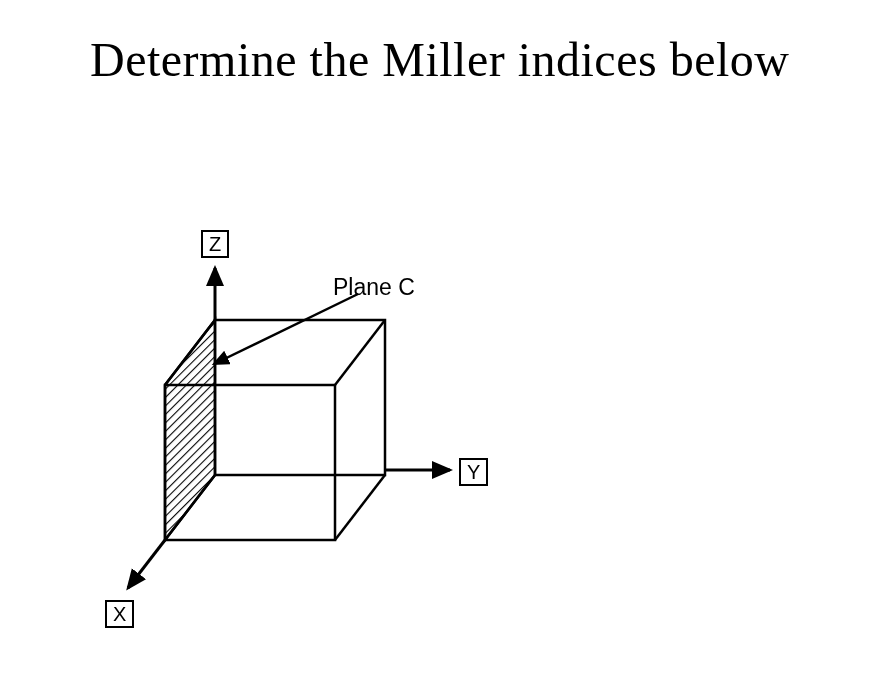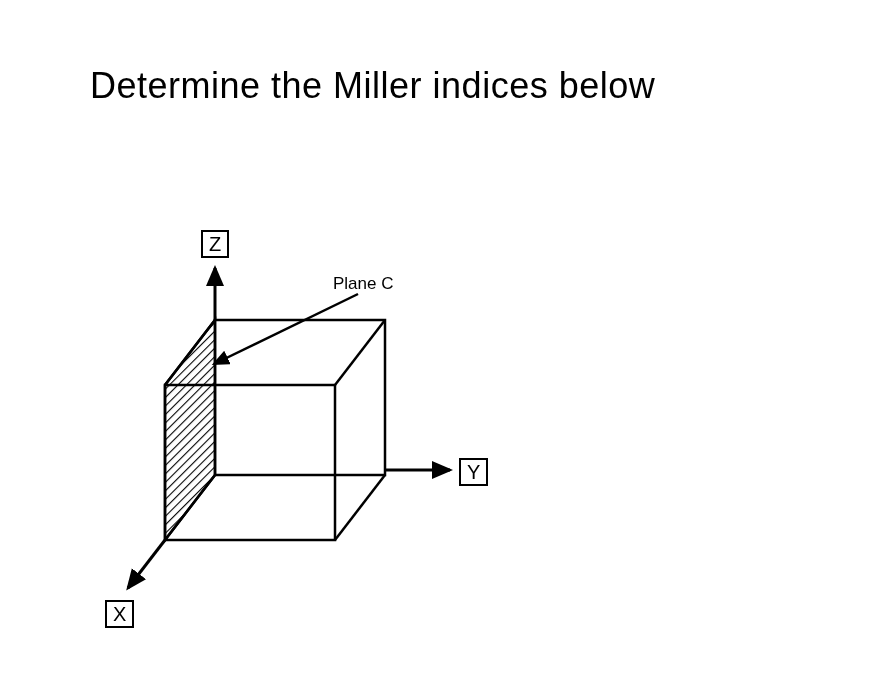--- a/index.html
+++ b/index.html
@@ -9,26 +9,27 @@
     }
     body {
       width: 888px;
       height: 678px;
       background: #ffffff;
       font-family: Arial, Helvetica, sans-serif;
       position: relative;
     }
     .title {
       position: absolute;
-      top: 65px;
+      top: 32px;
       left: 90px;
-      font-size: 36px;
+      font-size: 48px;
       font-weight: 400;
       color: #000;
       letter-spacing: 0.5px;
+      font-family: Liberation Serif, serif;
     }
     .diagram-container {
       position: absolute;
       top: 240px;
       left: 110px;
       width: 400px;
       height: 380px;
     }
     .axis-label {
       position: absolute;
@@ -49,21 +50,21 @@
       left: 349px;
     }
     .label-x {
       top: 360px;
       left: -5px;
     }
     .plane-label {
       position: absolute;
       top: 34px;
       left: 223px;
-      font-size: 17px;
+      font-size: 23px;
       font-weight: 400;
       color: #000;
       font-family: Arial, sans-serif;
     }
     svg.cube {
       position: absolute;
       top: 0;
       left: 0;
     }
   </style>

